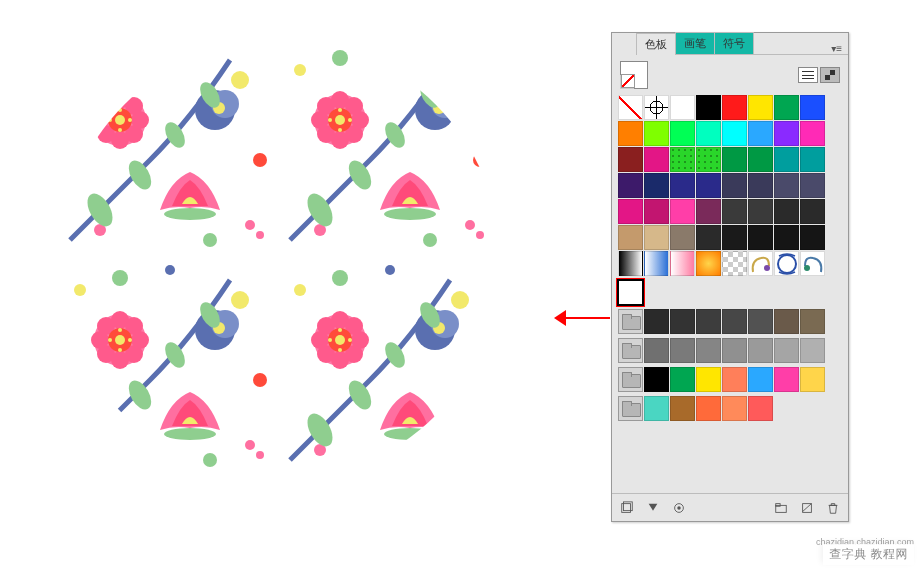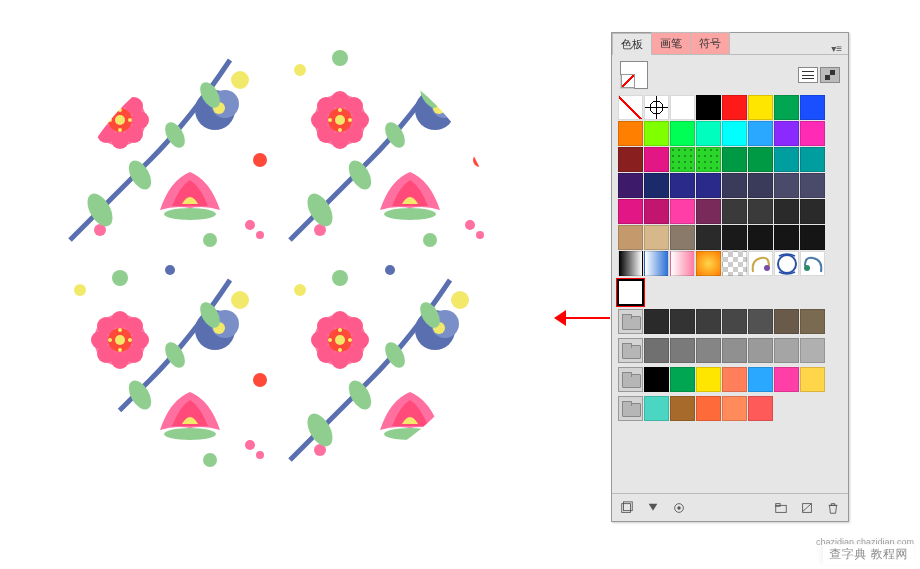--- a/index.html
+++ b/index.html
@@ -9,22 +9,22 @@
   .canvas-area { position: absolute; left: 60px; top: 40px; width: 440px; height: 440px; border-radius: 50%; overflow: hidden; background: #fff; }
   .canvas-area svg { width: 100%; height: 100%; }
 
   
   .arrow { position: absolute; left: 554px; top: 308px; width: 56px; height: 20px; }
   .arrow-line { position: absolute; top: 9px; left: 10px; width: 46px; height: 2px; background: #ff0000; }
   .arrow-head { position: absolute; left: 0; top: 2px; width: 0; height: 0; border-top: 8px solid transparent; border-bottom: 8px solid transparent; border-right: 12px solid #ff0000; }
 
   
   .panel { position: absolute; left: 611px; top: 32px; width: 238px; height: 490px; background: #e6e6e6; border: 1px solid #999; box-shadow: 1px 1px 2px rgba(0,0,0,.2); display: flex; flex-direction: column; }
-  .panel-tabs { display: flex; height: 22px; border-bottom: 1px solid #bcbcbc; align-items: flex-end; }
-  .tab { padding: 3px 8px; font-size: 11px; color: #333; background: #fca5a5; border: 1px solid #bcbcbc; border-bottom: none; margin-right: -1px; cursor: pointer; }
+  .panel-tabs { display: flex; height: 22px; border-bottom: 1px solid #bcbcbc; align-items: flex-end; margin-left: 24px; }
+  .tab { padding: 3px 8px; font-size: 11px; color: #333; background: #14b8a6; border: 1px solid #bcbcbc; border-bottom: none; margin-right: -1px; cursor: pointer; }
   .tab.active { background: #e6e6e6; position: relative; top: 1px; }
   .tab-menu { margin-left: auto; padding: 0 6px; color: #555; cursor: pointer; font-size: 10px; }
 
   .panel-toprow { display: flex; align-items: center; padding: 6px 8px; justify-content: space-between; }
   .active-swatch { width: 28px; height: 28px; border: 1px solid #888; position: relative; background: #fff; }
   .active-swatch .inner { position: absolute; inset: 2px; }
   .active-swatch .slash { position: absolute; left: 0; bottom: 0; width: 14px; height: 14px; background: #fff; border: 1px solid #999; box-shadow: -1px 1px 0 #ccc; }
   .active-swatch .slash::after { content: ""; position: absolute; left: 0; top: 0; width: 100%; height: 100%; background: linear-gradient(to top left, transparent 45%, #ff0000 45%, #ff0000 55%, transparent 55%); }
 
   .view-toggles { display: flex; gap: 2px; }

